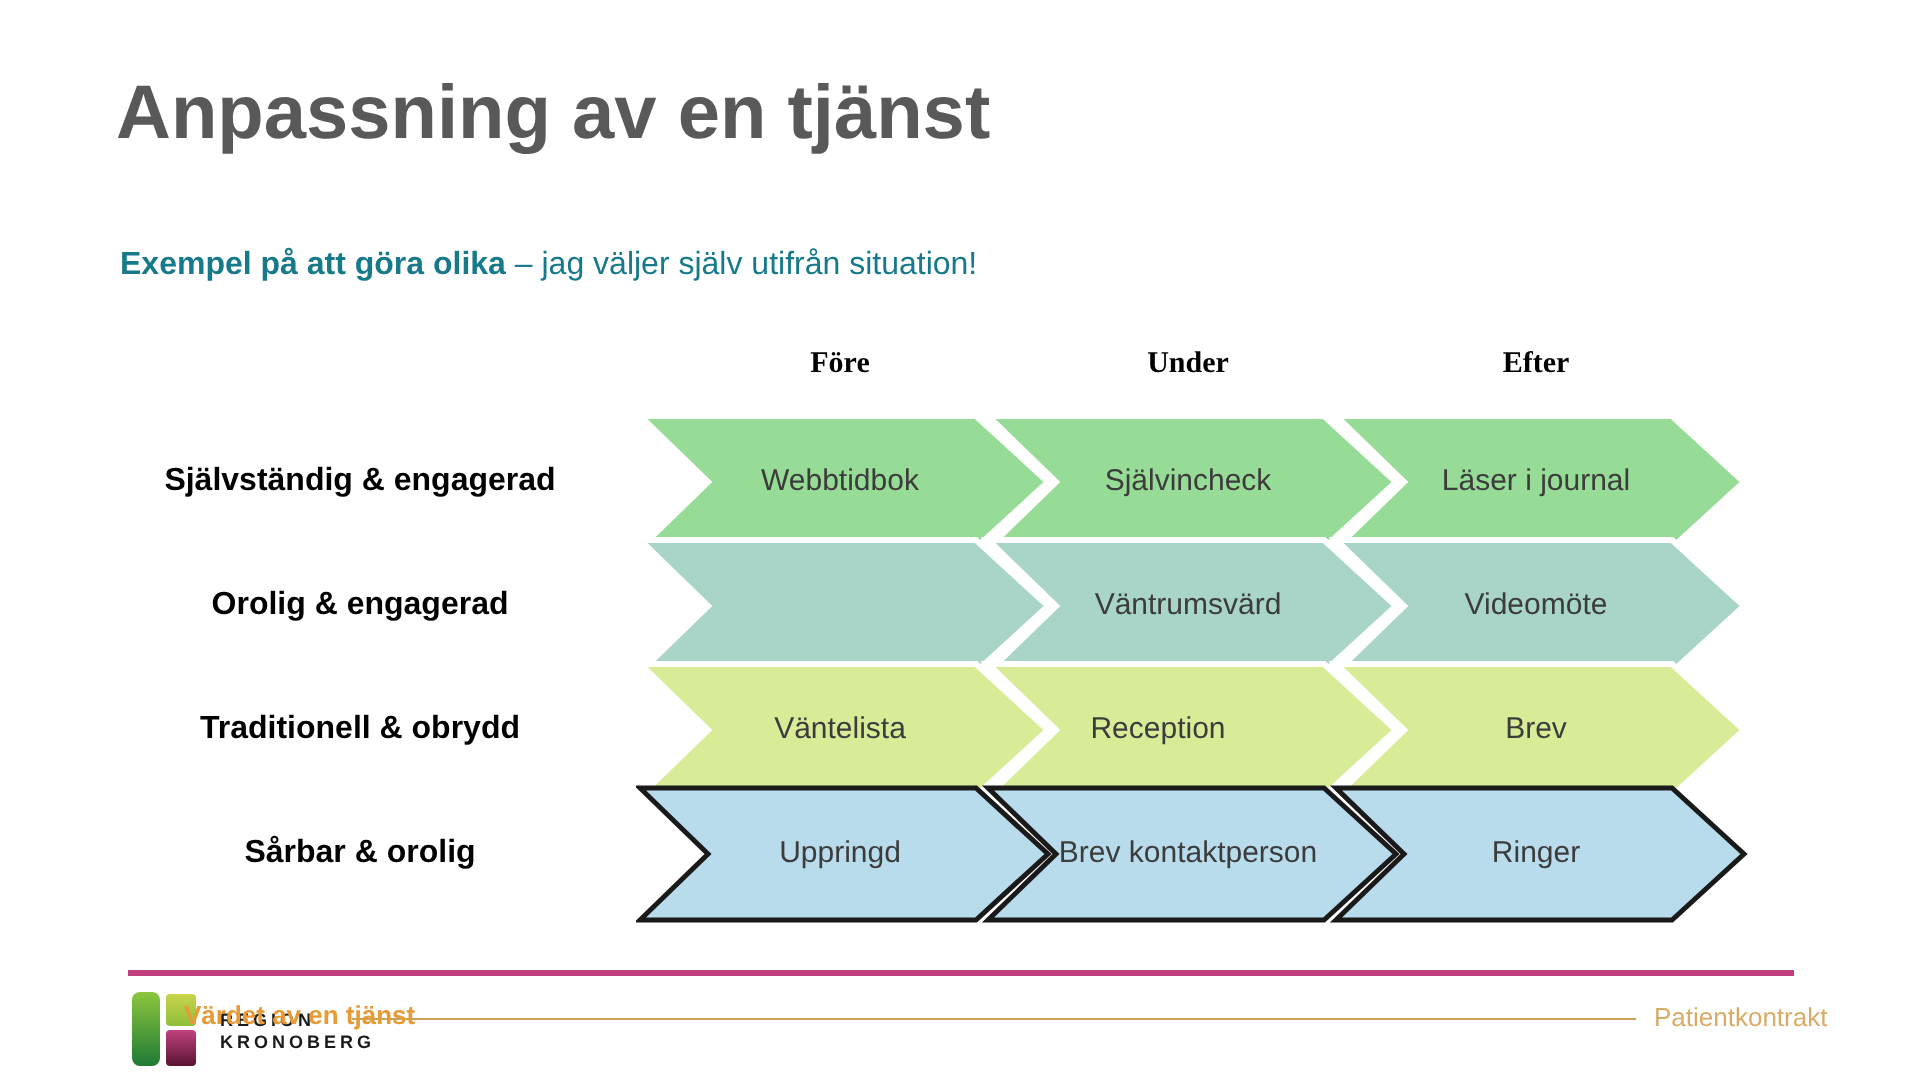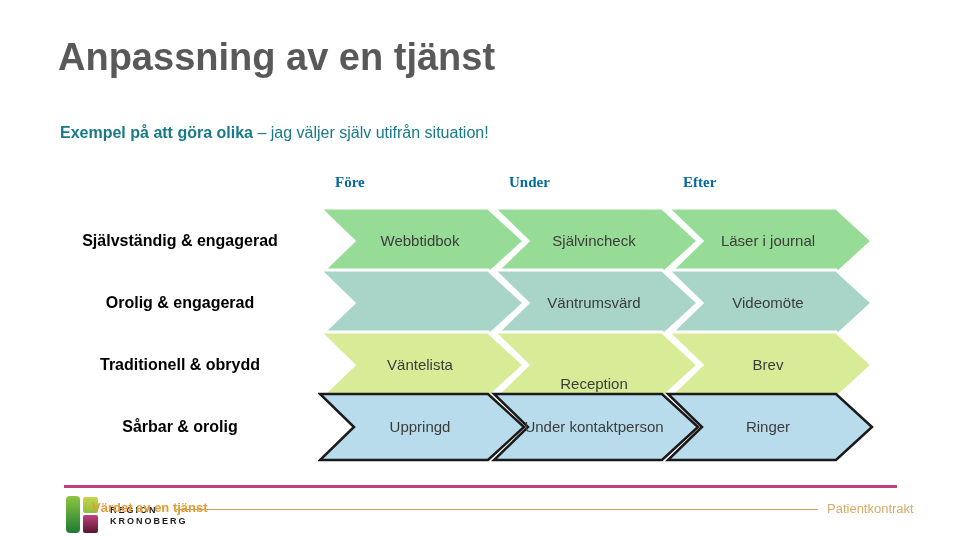--- a/index.html
+++ b/index.html
@@ -10,23 +10,23 @@
   .title {
     position:absolute; left:58px; top:36px; margin:0;
     font-size:38px; font-weight:bold; color:#595959; letter-spacing:0px;
   }
   .subtitle {
     position:absolute; left:60px; top:124px; margin:0;
     font-size:16px; color:#177A8A;
   }
   .subtitle .sub-bold { font-weight:bold; }
   .col-header {
-    position:absolute; top:174px; width:170px; 
+    position:absolute; top:174px; width:170px; text-align:center;
     font-family:"Liberation Serif", serif; font-weight:bold;
-    font-size:15px; color:#0369a1;
+    font-size:15px; color:#000000;
   }
   .row-label {
     position:absolute; left:50px; width:260px; height:70px;
     display:flex; align-items:center; justify-content:center;
     font-size:16px; font-weight:bold; color:#000000; text-align:center;
   }
   .arrow-strip { position:absolute; left:318px; width:560px; height:70px; }
   .arrow-strip svg { position:absolute; left:0; top:0; }
   .cell-text {
     position:absolute; top:0; width:170px; height:70px;
@@ -103,32 +103,32 @@
         <div class="cell-text" style="left: 365px;">Videomöte</div>
       </div>
       <div class="row-label" style="top: 330px;">Traditionell &amp; obrydd</div>
       <div class="arrow-strip" style="top: 330px; z-index: 3;">
         <svg width="560" height="70">
           <polygon points="2,2 170,2 206,35 170,68 2,68 36,35" fill="#D8EC98" stroke="#FFFFFF" stroke-width="3" stroke-linejoin="miter"></polygon>
           <polygon points="176,2 344,2 380,35 344,68 176,68 210,35" fill="#D8EC98" stroke="#FFFFFF" stroke-width="3" stroke-linejoin="miter"></polygon>
           <polygon points="350,2 518,2 554,35 518,68 350,68 384,35" fill="#D8EC98" stroke="#FFFFFF" stroke-width="3" stroke-linejoin="miter"></polygon>
         </svg>
         <div class="cell-text" style="left: 17px;">Väntelista</div>
-        <div class="cell-text" style="left: 191px; margin-top: 19px;">Reception</div>
+        <div class="cell-text" style="left: 176px;">Reception</div>
         <div class="cell-text" style="left: 365px;">Brev</div>
       </div>
       <div class="row-label" style="top: 392px;">Sårbar &amp; orolig</div>
       <div class="arrow-strip" style="top: 392px; z-index: 4;">
         <svg width="560" height="70">
           <polygon points="2,2 170,2 206,35 170,68 2,68 36,35" fill="#B8DCEC" stroke="#1A1A1A" stroke-width="2.5" stroke-linejoin="miter"></polygon>
           <polygon points="176,2 344,2 380,35 344,68 176,68 210,35" fill="#B8DCEC" stroke="#1A1A1A" stroke-width="2.5" stroke-linejoin="miter"></polygon>
           <polygon points="350,2 518,2 554,35 518,68 350,68 384,35" fill="#B8DCEC" stroke="#1A1A1A" stroke-width="2.5" stroke-linejoin="miter"></polygon>
         </svg>
         <div class="cell-text" style="left: 17px;">Uppringd</div>
-        <div class="cell-text" style="left: 191px;">Under kontaktperson</div>
+        <div class="cell-text" style="left: 191px;">Brev kontaktperson</div>
         <div class="cell-text" style="left: 365px;">Ringer</div>
       </div>
     </div>
 
   <div class="footer-rule-magenta"></div>
 
   <div class="logo-mark">
     <div class="logo-bar-left"></div>
     <div class="logo-top-right"></div>
     <div class="logo-bottom-right"></div>

